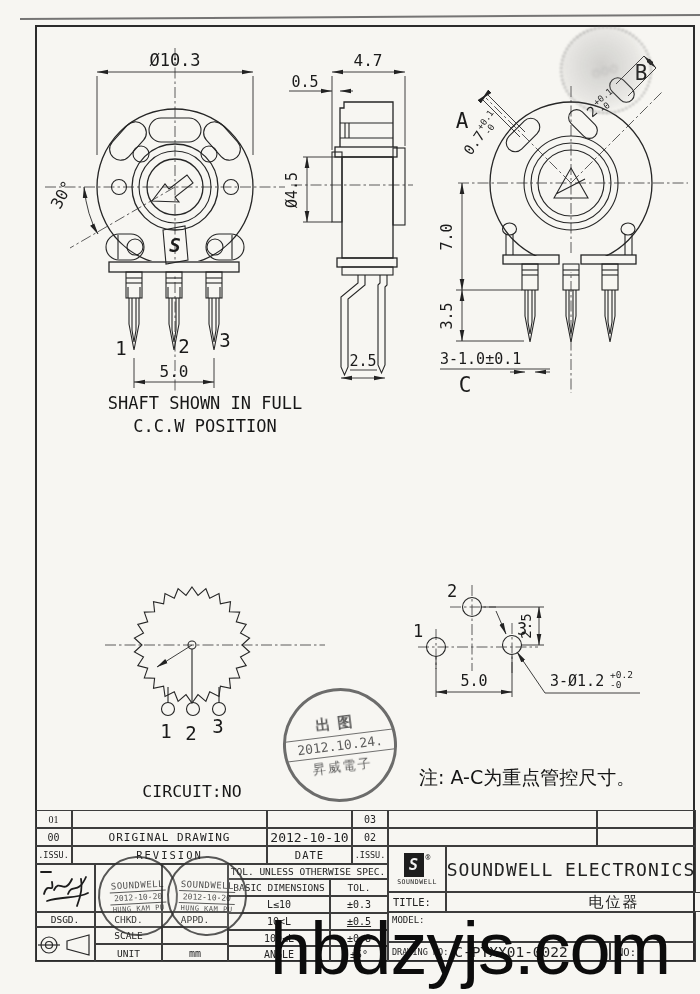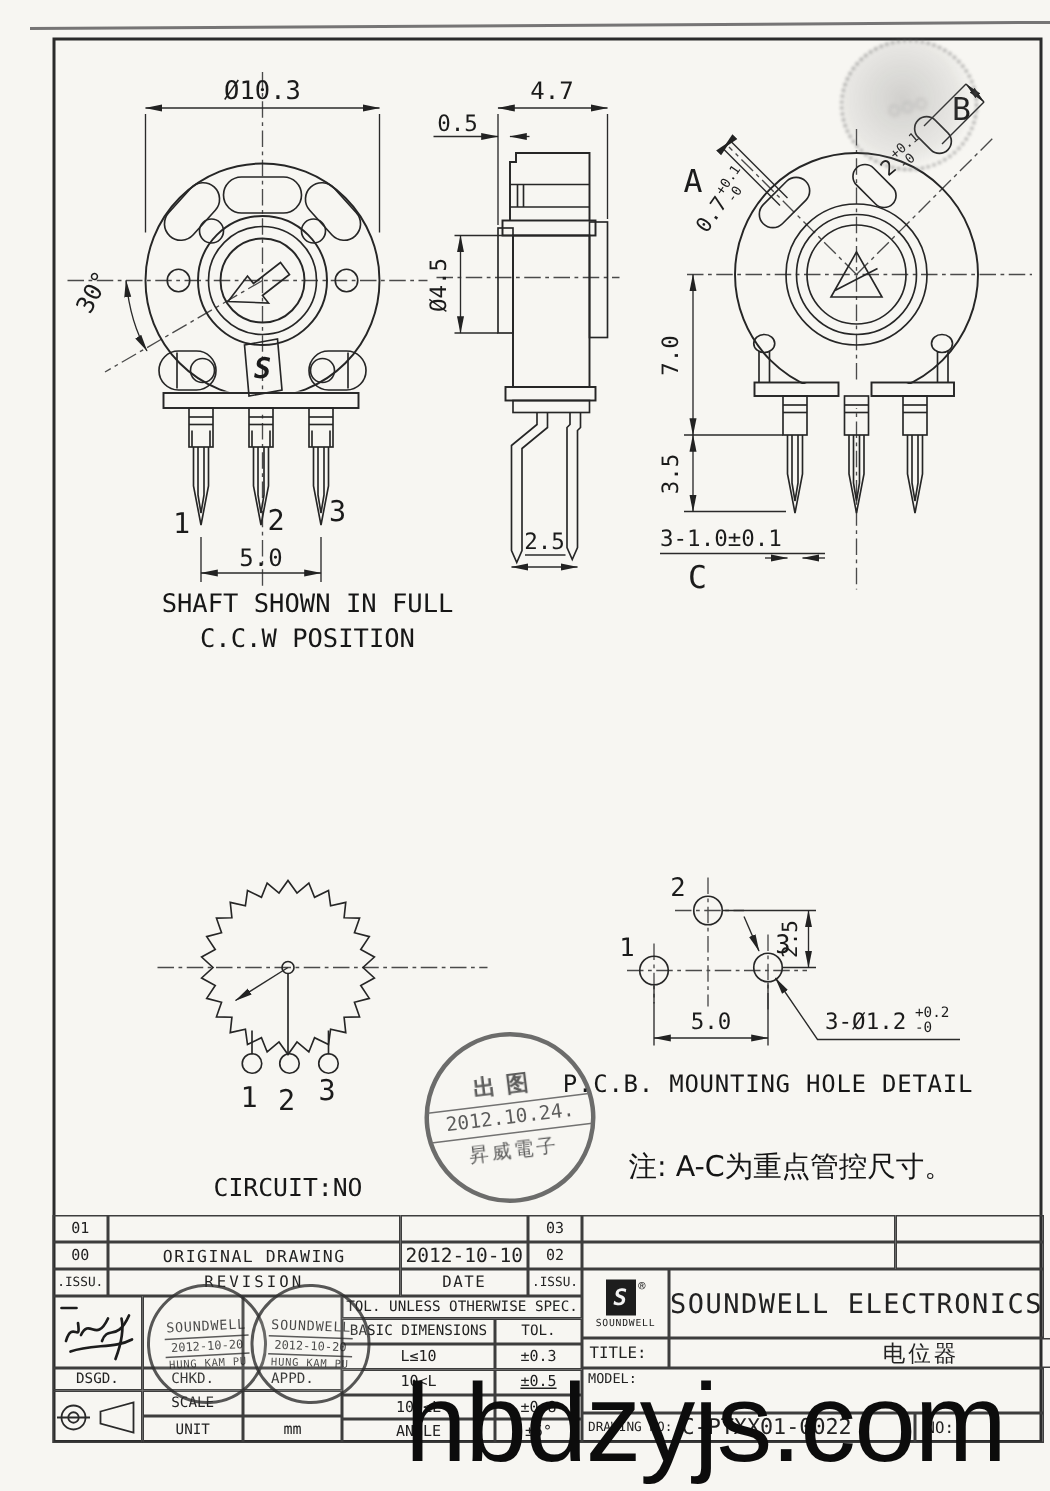--- a/index.html
+++ b/index.html
@@ -270,33 +270,32 @@
     <text class="dt" transform="rotate(-90 133 53)" x="133" y="53" text-anchor="middle" font-size="14">2.5</text>
     <line class="dm" x1="38" y1="84" x2="38" y2="124"></line>
     <line class="dm" x1="114" y1="82" x2="114" y2="124"></line>
     <line class="dm" x1="38" y1="119" x2="114" y2="119" marker-start="url(#m5)" marker-end="url(#m5)"></line>
     <text class="dt" x="76" y="113" text-anchor="middle" font-size="15">5.0</text>
     <path class="dm" d="M119,79 L147,120 H242" marker-start="url(#m5)"></path>
     <text class="dt" x="152" y="113" font-size="15">3-Ø1.2</text>
     <text class="dt" x="212" y="105" font-size="9.5">+0.2</text>
     <text class="dt" x="212" y="115" font-size="9.5">-0</text>
   </svg>
-  <div class="cap" style="left:368px;top:713px;width:288px;font-size:16px;letter-spacing:.5px;">P.C.B. MOUNTING HOLE DETAIL</div>
 
   <div class="note">注: A-C为重点管控尺寸。</div>
 
   <div class="datestamp">
     <div class="t">出图</div>
     <div class="d">2012.10.24.</div>
     <div class="b">昇威電子</div>
   </div>
 
   <div class="tb">
 
-    <div class="cell" style="left:0;top:0;width:37px;height:18px;">01</div>
+    <div class="cell" style="left:0;top:0;width:37px;height:18px;font-family:Liberation Serif, serif;">01</div>
     <div class="cell" style="left:37px;top:0;width:195px;height:18px;"></div>
     <div class="cell" style="left:232px;top:0;width:85px;height:18px;"></div>
     <div class="cell" style="left:317px;top:0;width:36px;height:18px;">03</div>
     <div class="cell" style="left:353px;top:0;width:209px;height:18px;"></div>
     <div class="cell" style="left:562px;top:0;width:99px;height:18px;"></div>
 
     <div class="cell" style="left:0;top:18px;width:37px;height:18px;">00</div>
     <div class="cell" style="left:37px;top:18px;width:195px;height:18px;font-size:11px;letter-spacing:1px;">ORIGINAL DRAWING</div>
     <div class="cell" style="left:232px;top:18px;width:85px;height:18px;font-size:13px;">2012-10-10</div>
     <div class="cell" style="left:317px;top:18px;width:36px;height:18px;">02</div>

